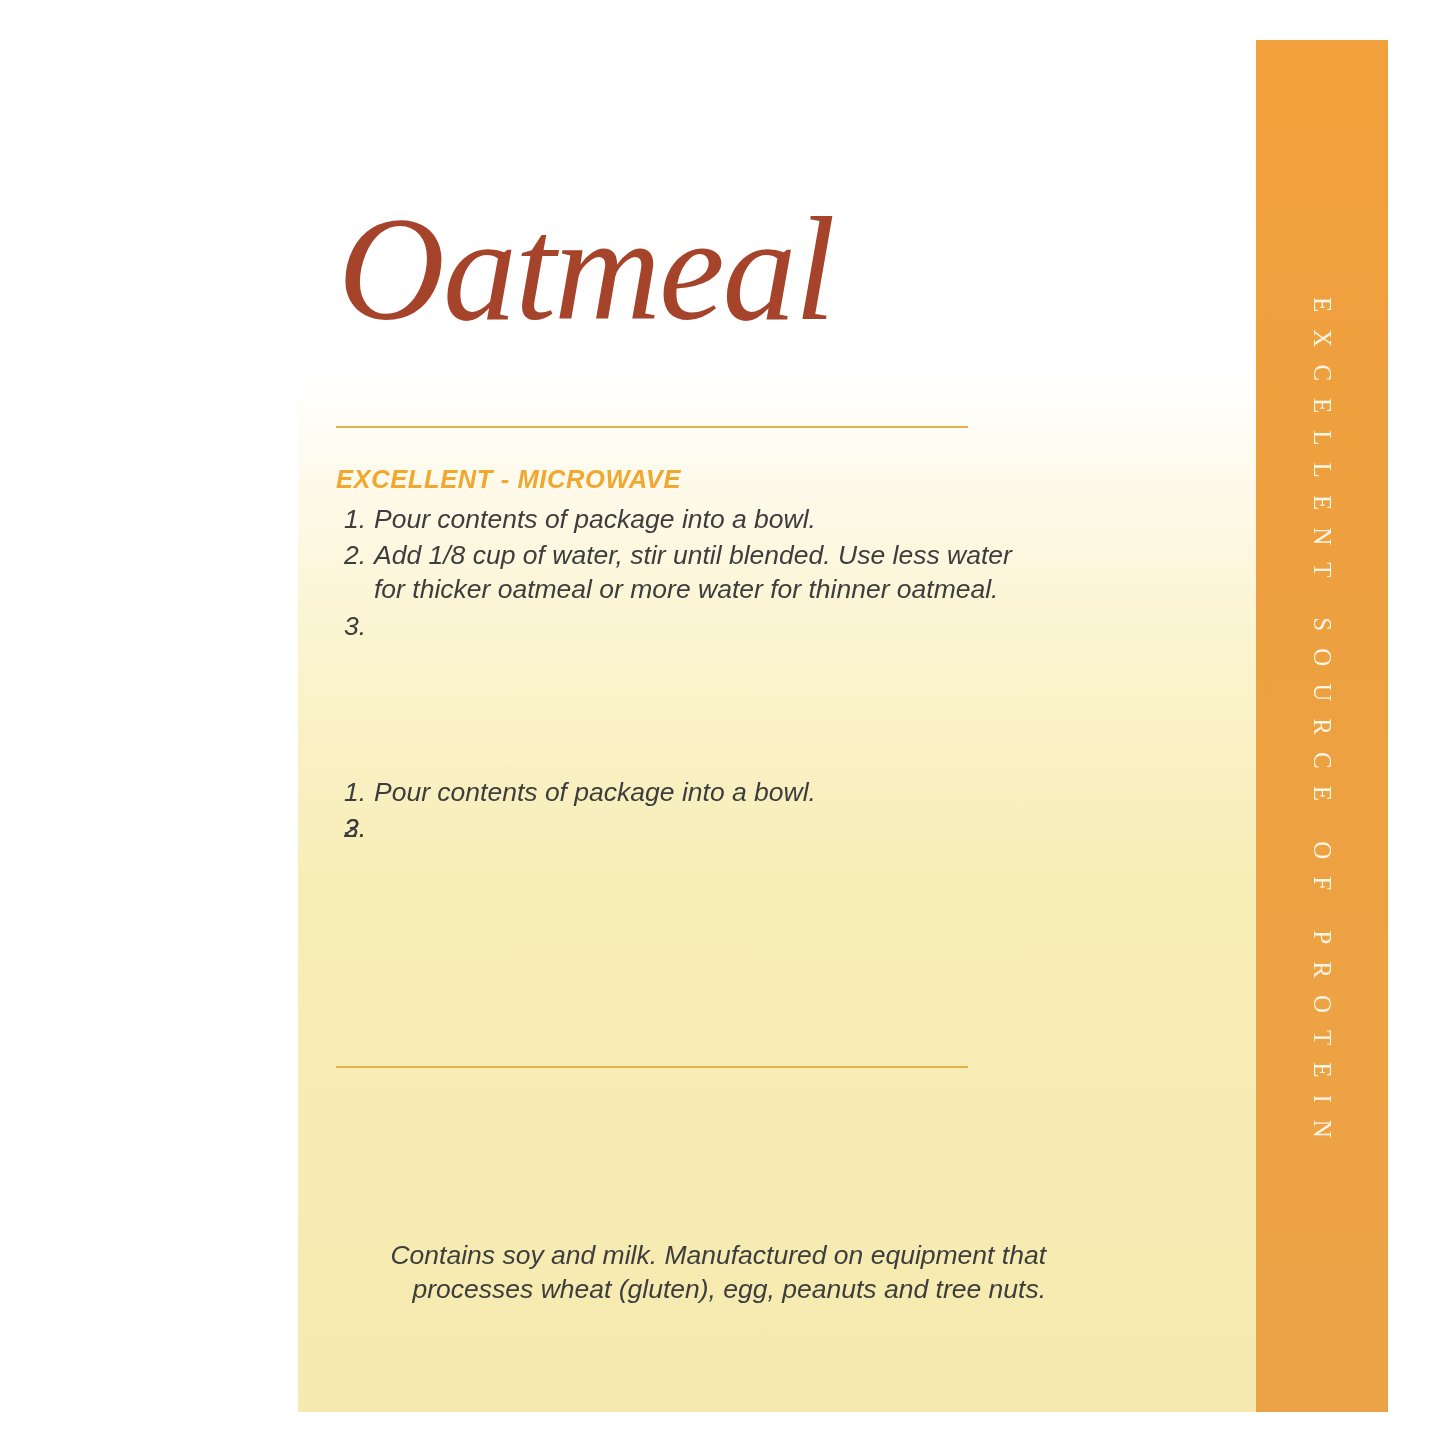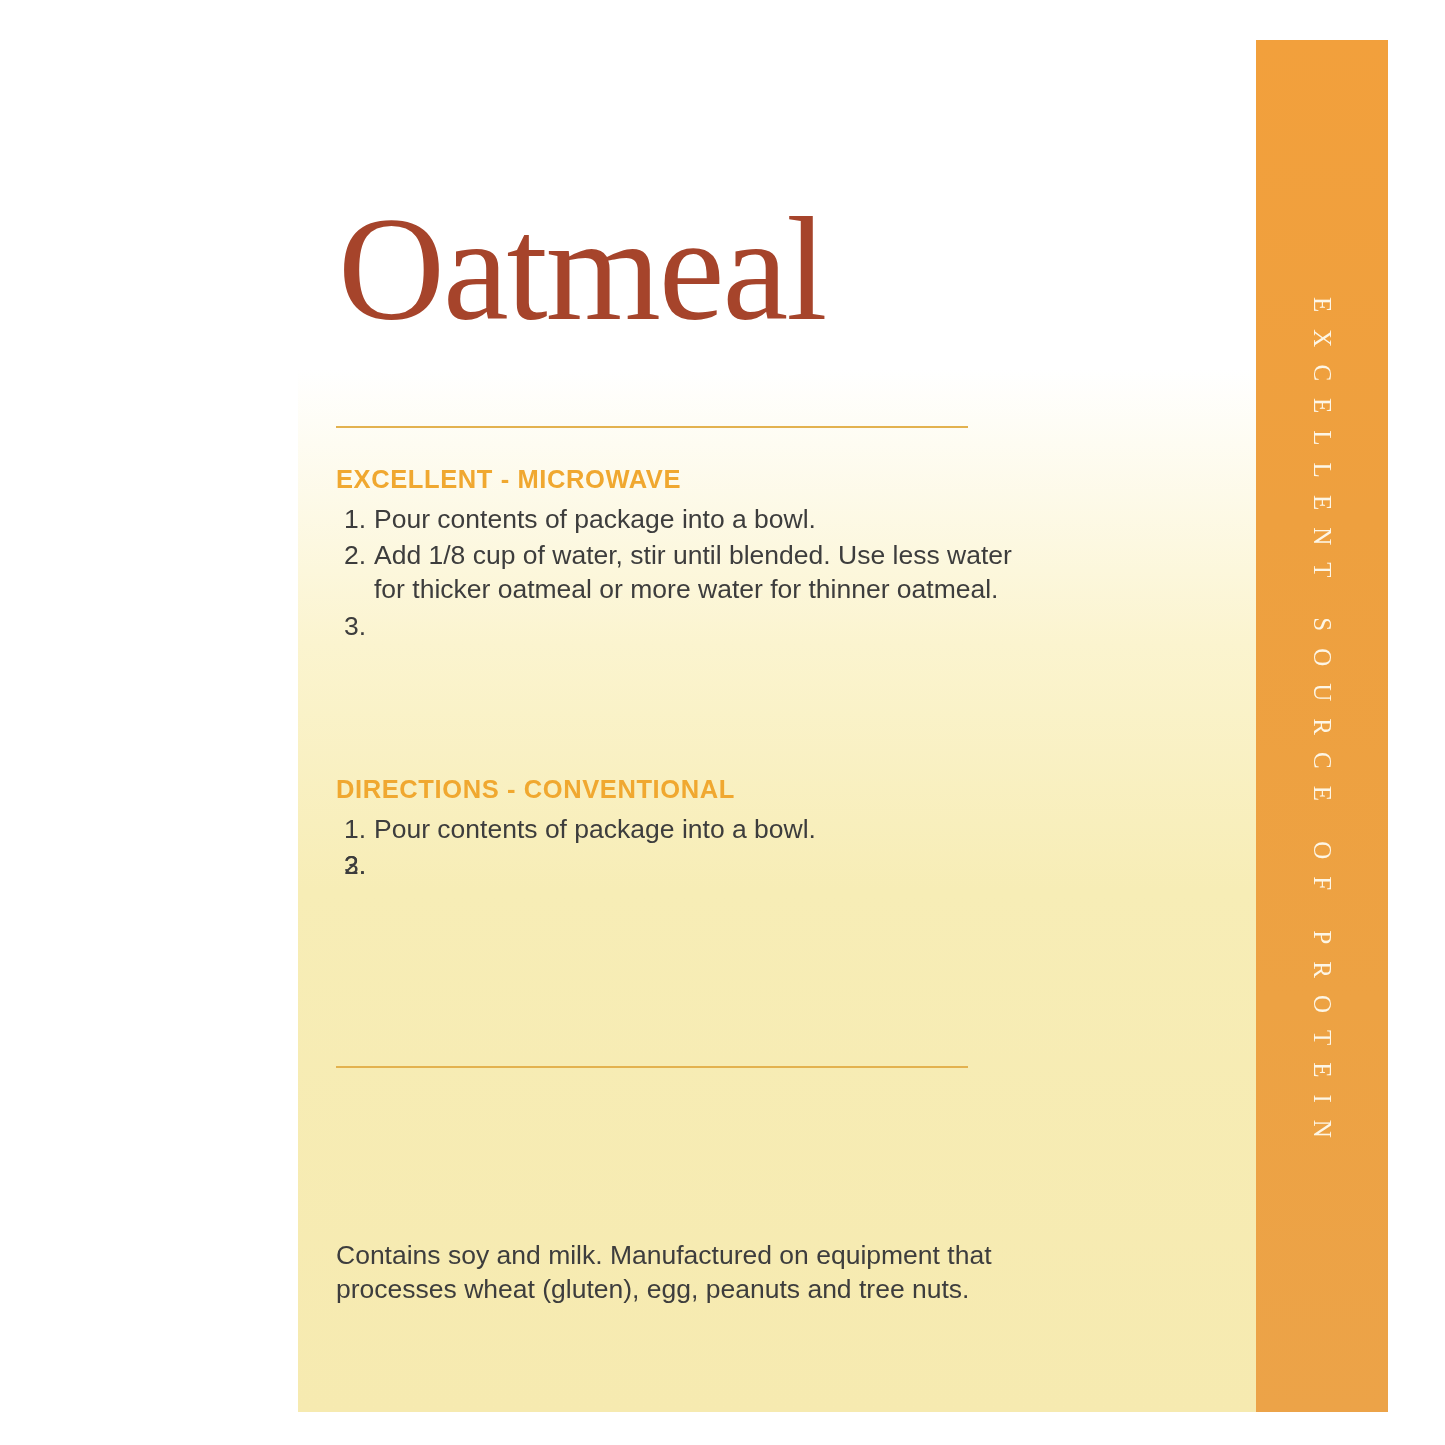--- a/index.html
+++ b/index.html
@@ -57,20 +57,21 @@
   }
 
   
   .content {
     position: absolute;
     left: 0;
     top: 0;
     width: 958px;
     height: 100%;
     padding: 0;
+    font-style: italic;
   }
 
   .title {
     position: absolute;
     left: 40px;
     top: 155px;
     font-family: "Liberation Serif", serif;
     font-size: 148px;
     line-height: 1;
     color: #a6442b;
@@ -139,20 +140,21 @@
   }
 
   .contains {
     position: absolute;
     left: 38px;
     width: 710px;
     top: 1198px;
     font-size: 26.5px;
     line-height: 1.3;
     color: #3d3d3d;
+    text-align: right;
   }
 </style>
 </head>
 <body>
 
 <div class="stage">
 
   <div class="package">
 
     <div class="content">
@@ -172,21 +174,20 @@
             <span class="num">2.</span>
             <span>Add 1/8 cup of water, stir until blended. Use less water for thicker oatmeal or more water for thinner oatmeal.</span>
           </li>
           <li>
             <span class="num">3.</span>
           </li>
         </ol>
       </div>
 
       <div class="block" style="top: 735px;">
-        <div class="section-head">DIRECTIONS - CONVENTIONAL</div>
         <ol class="steps">
           <li>
             <span class="num">1.</span>
             <span>Pour contents of package into a bowl.</span>
           </li>
           <li>
             <span class="num">2.</span>
           </li>
           <li>
             <span class="num">3.</span>

